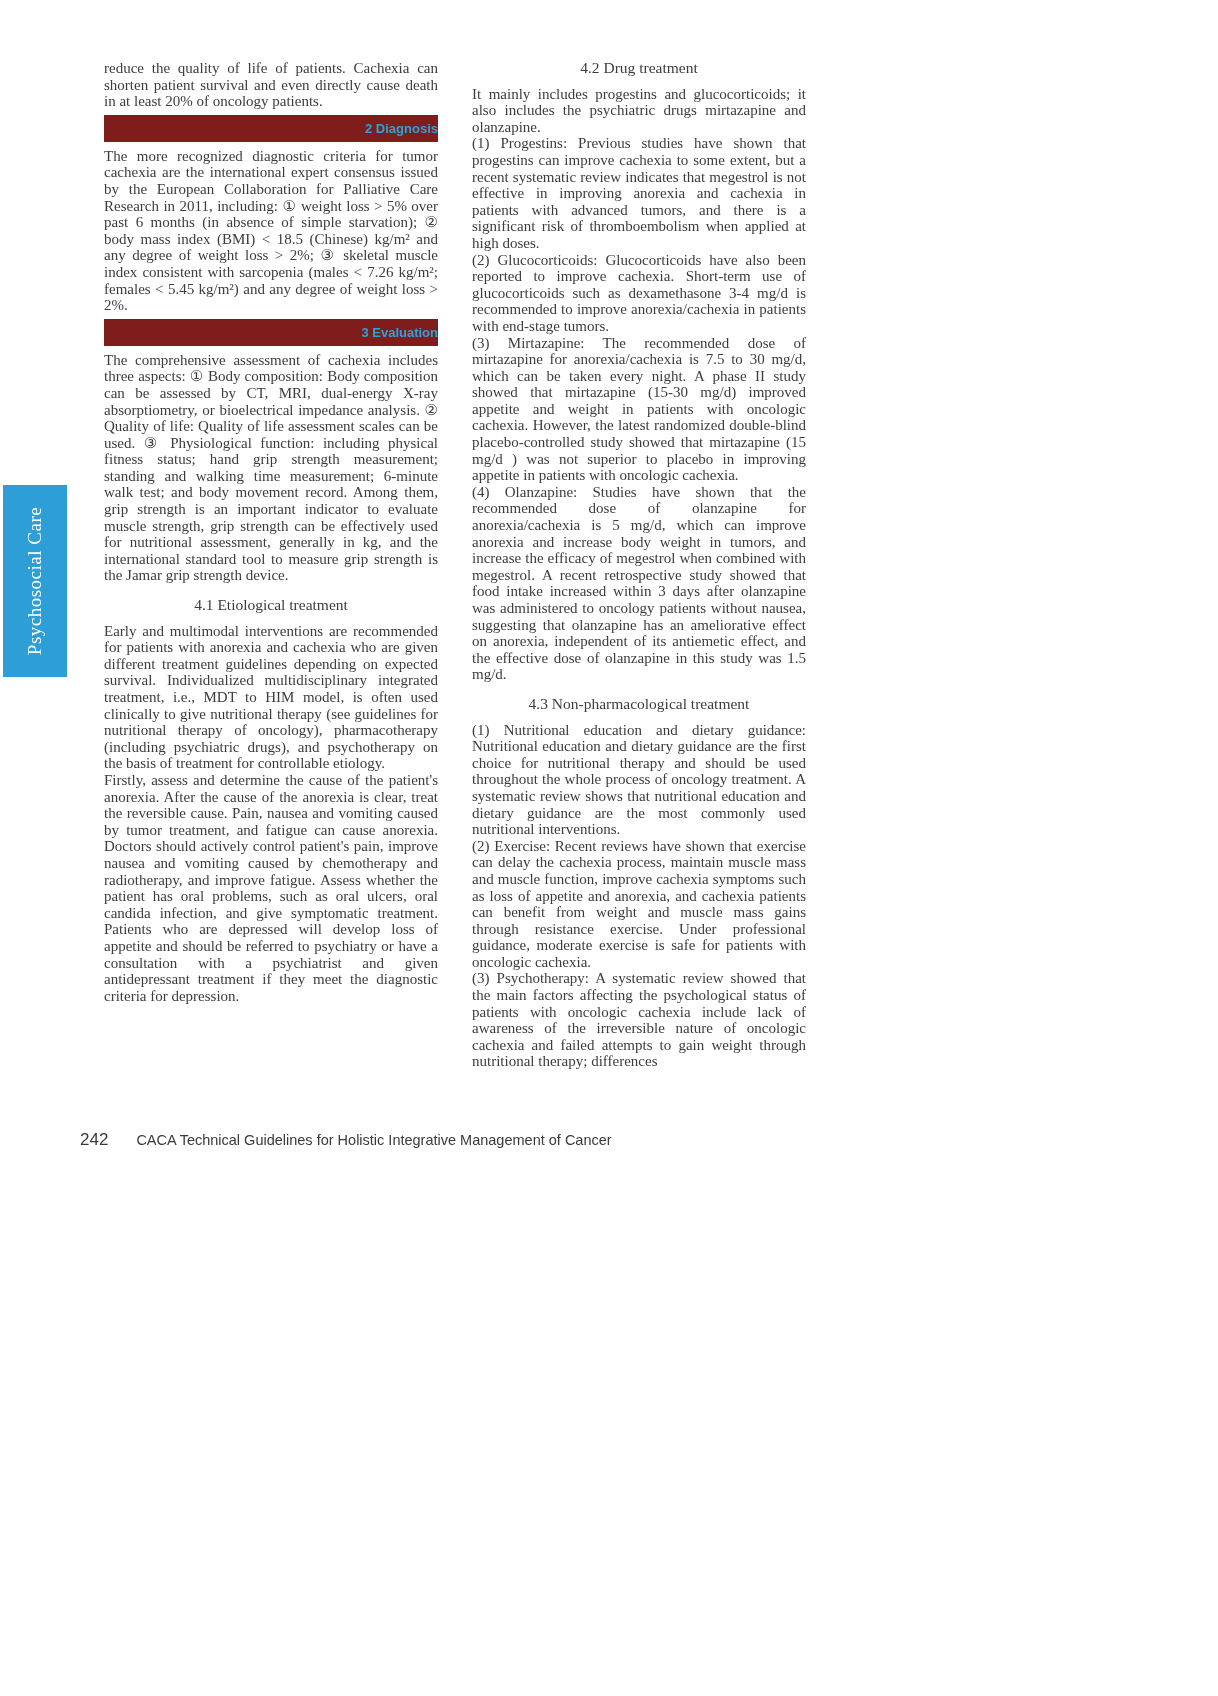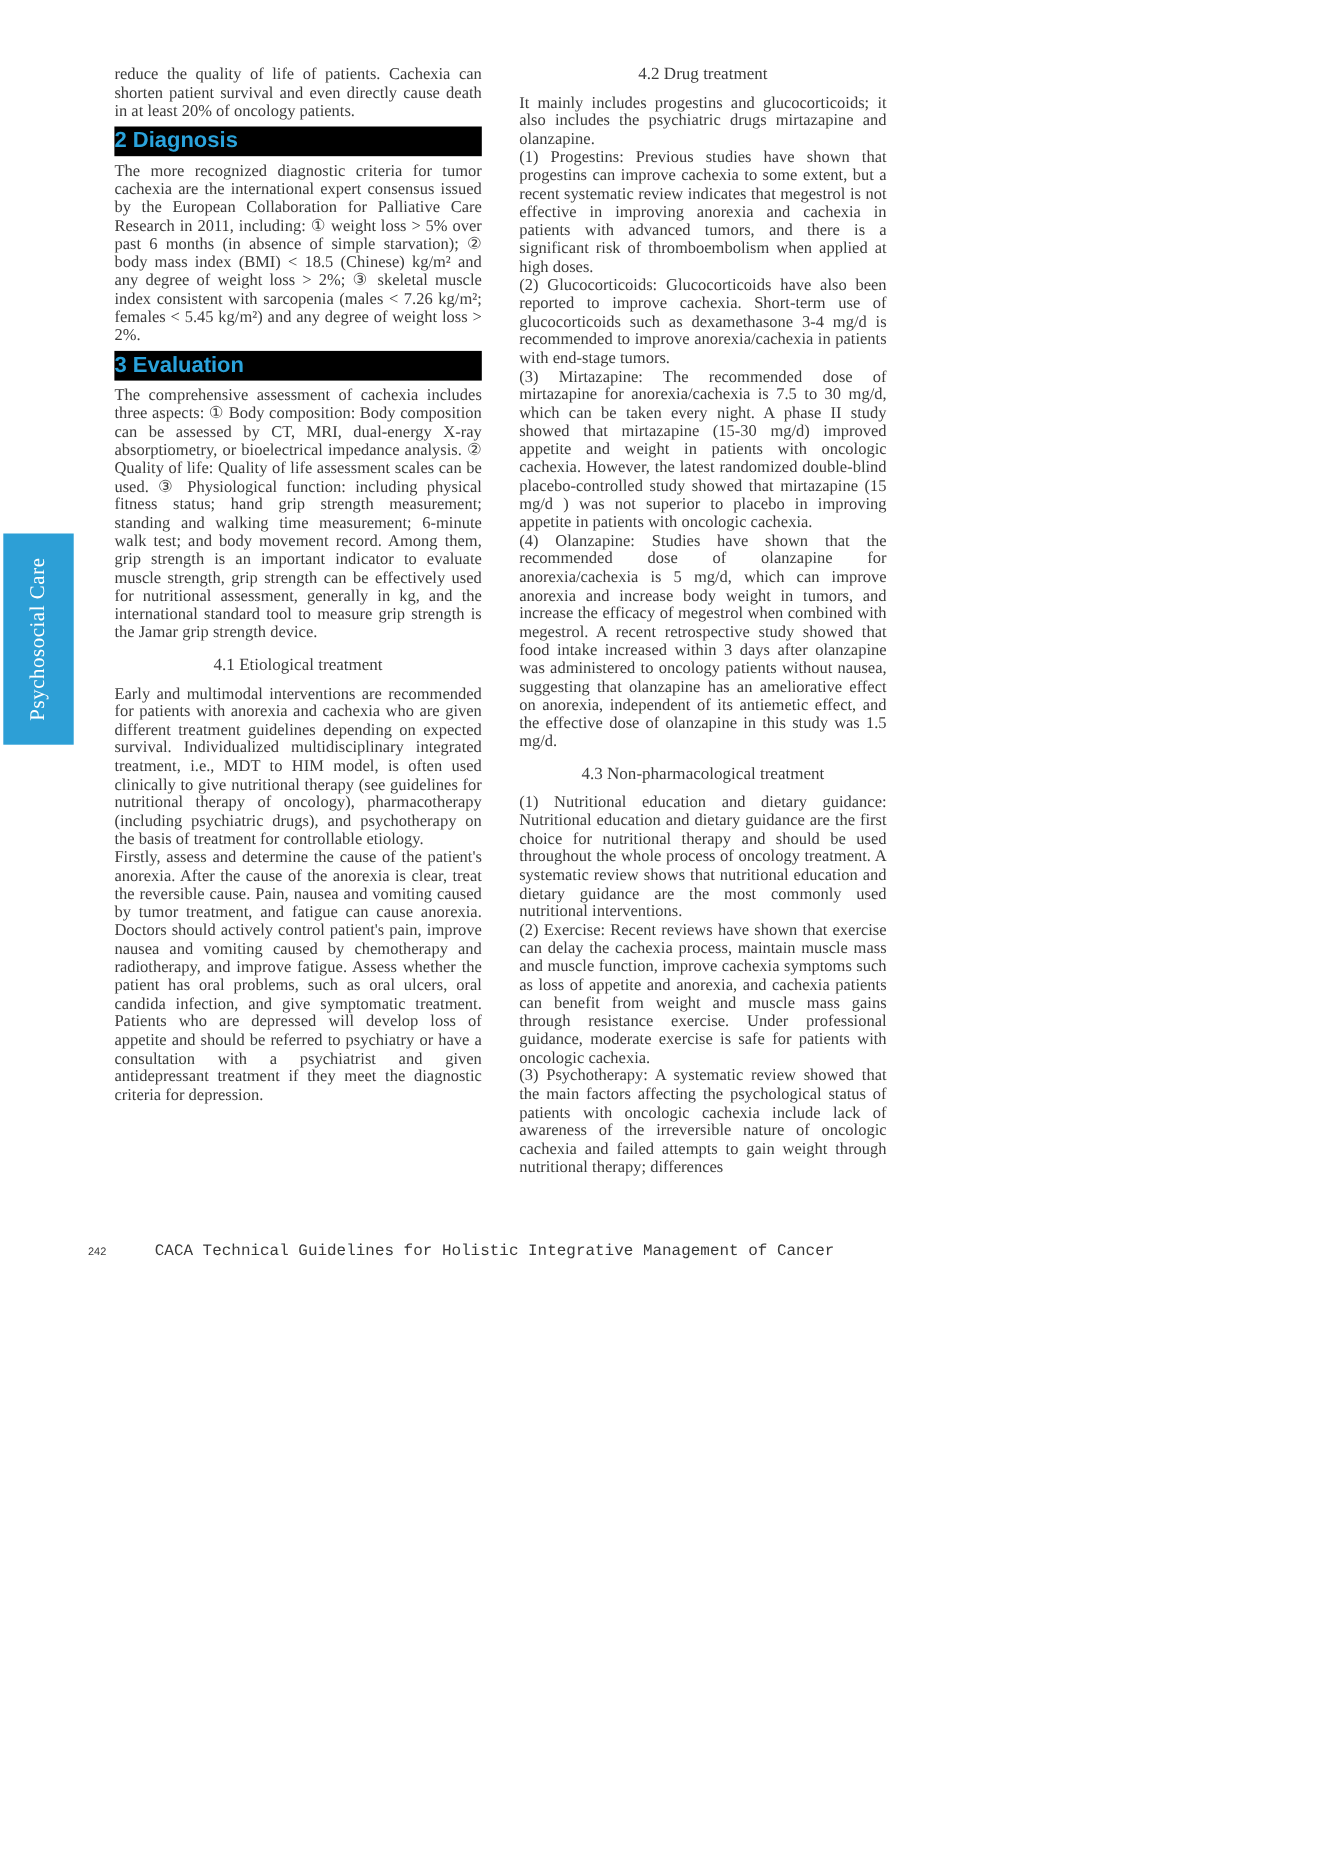--- a/index.html
+++ b/index.html
@@ -46,50 +46,50 @@
   .column-left  { left: 74px;  }
   .column-right { left: 442px; }
   .para {
     margin: 0;
     text-align: justify;
   }
   .section-bar {
     margin: 5px 0 6px 0;
     height: 27px;
     line-height: 27px;
-    background: #000000;
+    background: #7f1d1d;
     color: #2aa3dc;
     font-family: "Liberation Sans", "DejaVu Sans", sans-serif;
     font-weight: bold;
-    font-size: 20px;
-    text-align: left;
+    font-size: 13px;
+    text-align: right;
   }
   .subsection {
     margin: 13px 0 9px 0;
     font-size: 15.5px;
     text-align: center;
   }
   .subsection.first {
     margin-top: 0;
   }
   .footer {
     position: absolute;
     left: 80px;
     top: 1130px;
     display: flex;
     align-items: baseline;
   }
   .footer .page-number {
     font-family: "Liberation Sans", "DejaVu Sans", sans-serif;
-    font-size: 10px;
+    font-size: 17px;
     color: #3a3a3a;
   }
   .footer .book-title {
-    margin-left: 44px;
-    font-family: Liberation Mono, monospace;
+    margin-left: 28px;
+    font-family: Liberation Sans, sans-serif;
     font-size: 14.5px;
     color: #3a3a3a;
   }
 </style>
 </head>
 <body>
 
 <div class="page">
 
   <div class="side-tab">

